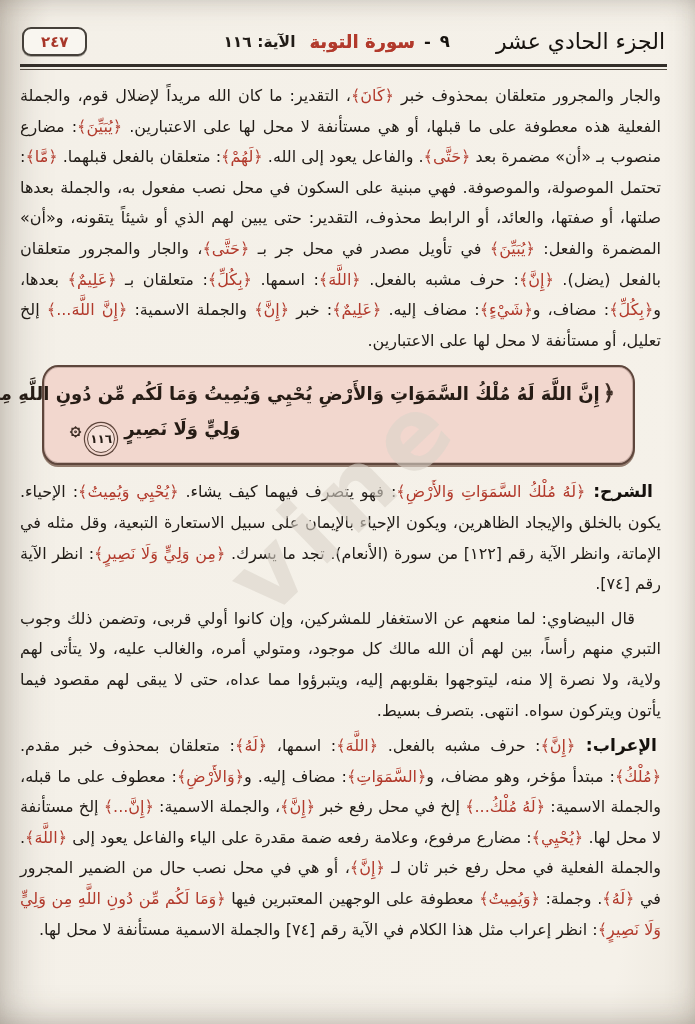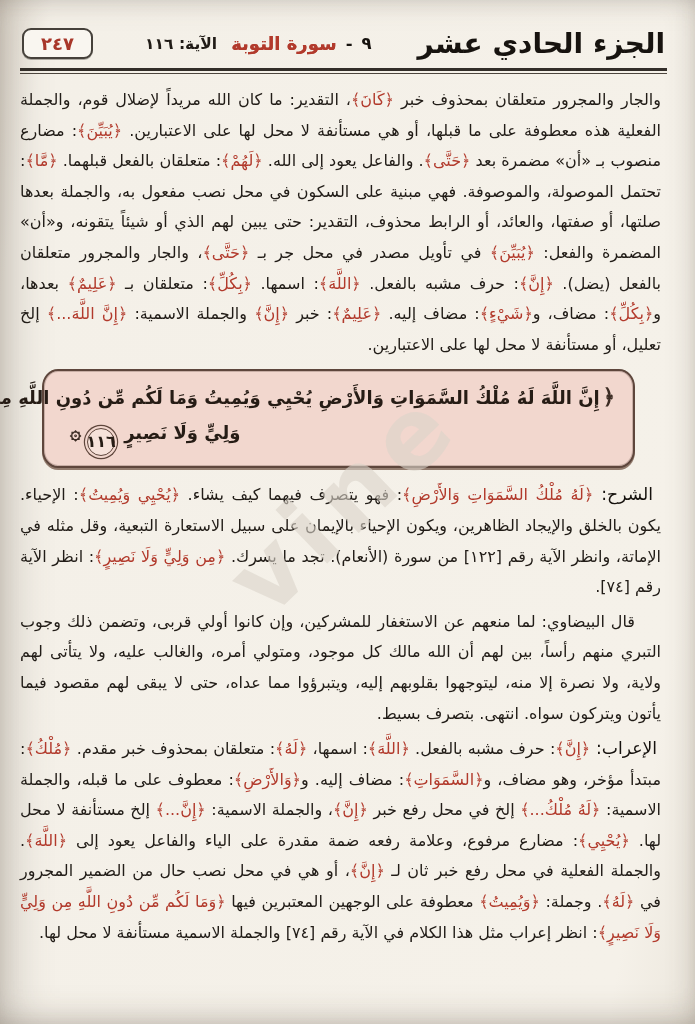--- a/index.html
+++ b/index.html
@@ -11,54 +11,54 @@
   }
   .page{
     position:relative;width:695px;height:1024px;
     background:linear-gradient(100deg,#e9e3d9 0%,#f4f0e8 6%,#f5f1e9 90%,#ece7dd 100%);
     box-shadow:inset 24px 0 50px -24px rgba(96,84,70,.45),
                inset -14px 0 32px -18px rgba(96,84,70,.30),
                inset 0 -20px 40px -26px rgba(96,84,70,.35),
                inset 0 16px 30px -26px rgba(96,84,70,.25);
   }
   header{display:flex;align-items:center;padding:27px 30px 0 22px;}
-  .part-title{font-weight:bold;font-size:28px;letter-spacing:-1px;color:#17130f;}
+  .part-title{font-weight:normal;font-size:22px;letter-spacing:-1px;color:#17130f;}
   .sura-group{display:flex;align-items:center;gap:9px;margin-right:46px;font-weight:bold;}
   .sura-num,.dash{font-size:16.5px;color:#17130f;}
   .sura-title{color:#b23a2c;font-size:18px;text-shadow:0 0 .4px #b23a2c;text-align:right;}
   .aya-label{font-size:15.5px;font-weight:bold;margin-right:14px;}
   .page-box{
     margin-right:auto;border:2px solid #45403a;border-radius:9px;
     padding:3px 17px;background:#f9f6f0;box-shadow:0 1px 0 rgba(69,64,58,.4);
   }
-  .page-box span{color:#a8372a;font-weight:bold;font-size:18px;letter-spacing:3px;}
+  .page-box span{color:#a8372a;font-weight:bold;font-size:15px;letter-spacing:3px;}
   .header-rule{margin:8px 28px 0 20px;height:2px;border-top:3px solid #332e29;border-bottom:1.5px solid #4d463e;}
   main{padding:11px 34px 0 20px;font-size:16px;line-height:30.6px;text-align:justify;}
   .para{margin:0 0 4px;}
   .seg-q{color:#b23a2c;}
-  .seg-h{font-weight:normal;font-size:17.2px;color:#15110d;}
+  .seg-h{font-weight:bold;font-size:17.2px;color:#15110d;}
   .sharh{margin-top:7px;text-indent:8px;}
   .baydawi{text-indent:26px;}
   .iirab{text-indent:4px;}
   .verse-frame{
     margin:9px 26px 11px 22px;
     background:#f2d7ce;
     border:2px solid #5e463c;border-radius:16px/18px;
     box-shadow:0 2px 0 0 #937c6e, inset 0 0 0 1px rgba(94,70,60,.28);
     padding:9px 18px 10px;position:relative;z-index:1;
   }
   .verse-line{font-weight:bold;color:#261c15;font-size:18px;line-height:34px;}
   .l1{white-space:nowrap;}
   .vopen{font-size:21px;margin-left:3px;color:#3c2c24;}
   .l2{text-align:left;padding-left:8px;}
   .medallion{
     display:inline-flex;align-items:center;justify-content:center;
     width:26px;height:26px;border:1.5px solid #5e463c;border-radius:50%;
     box-shadow:0 0 0 2px #f2d7ce,0 0 0 3.2px #5e463c;
-    font-size:16px;font-weight:bold;color:#261c15;
+    font-size:12px;font-weight:bold;color:#261c15;
     vertical-align:-8px;margin:0 9px 0 6px;background:#f6e2da;
   }
   .vclose{font-size:19px;color:#3c2c24;}
   .watermark{
     position:absolute;top:555px;left:205px;
     transform:rotate(-44deg);transform-origin:left top;
     font-size:98px;font-weight:bold;letter-spacing:10px;
     color:rgba(219,211,201,.6);z-index:6;pointer-events:none;
   }
 </style>

